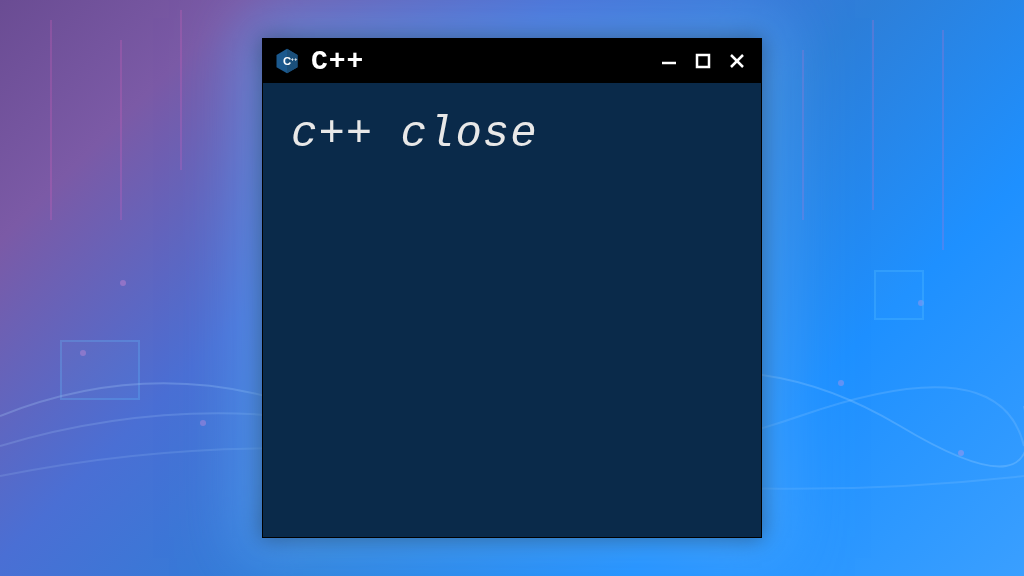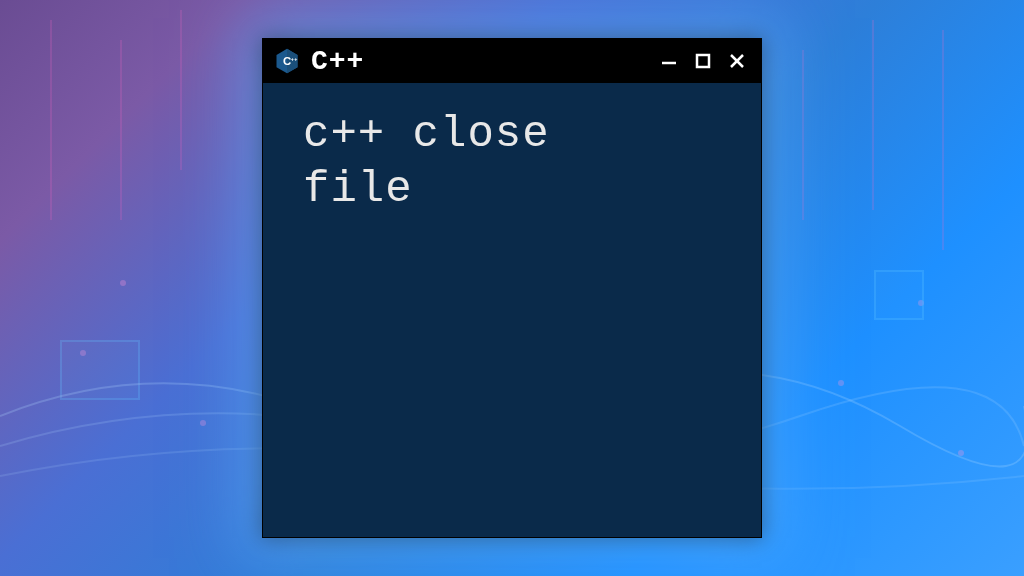--- a/index.html
+++ b/index.html
@@ -119,26 +119,27 @@
       display: flex;
       align-items: center;
       justify-content: center;
       color: #fff;
       cursor: pointer;
     }
     .win-btn svg { width: 20px; height: 20px; stroke: #fff; stroke-width: 2.5; fill: none; }
     
     .content {
       flex: 1;
-      padding: 24px 40px;
+      padding: 24px 28px;
       color: #e8e8e8;
       font-size: 44px;
       font-family: 'Courier New', monospace;
       line-height: 1.25;
       letter-spacing: 1px;
+      font-style: italic;
     }
   </style>
 </head>
 <body>
 
 <div class="bg-decoration">
   <div class="bg-line bg-line-v1"></div>
   <div class="bg-line bg-line-v2"></div>
   <div class="bg-line bg-line-v3"></div>
   <div class="bg-line bg-line-v4"></div>
@@ -187,15 +188,14 @@
       <div class="win-btn">
         <svg viewBox="0 0 20 20">
             <line x1="4" y1="4" x2="16" y2="16"></line>
             <line x1="16" y1="4" x2="4" y2="16"></line>
           </svg>
       </div>
     </div>
   </div>
   <div class="content">
     <div>c++ close</div>
-    <div>file</div>
   </div>
 </div>
 
 </body></html>

